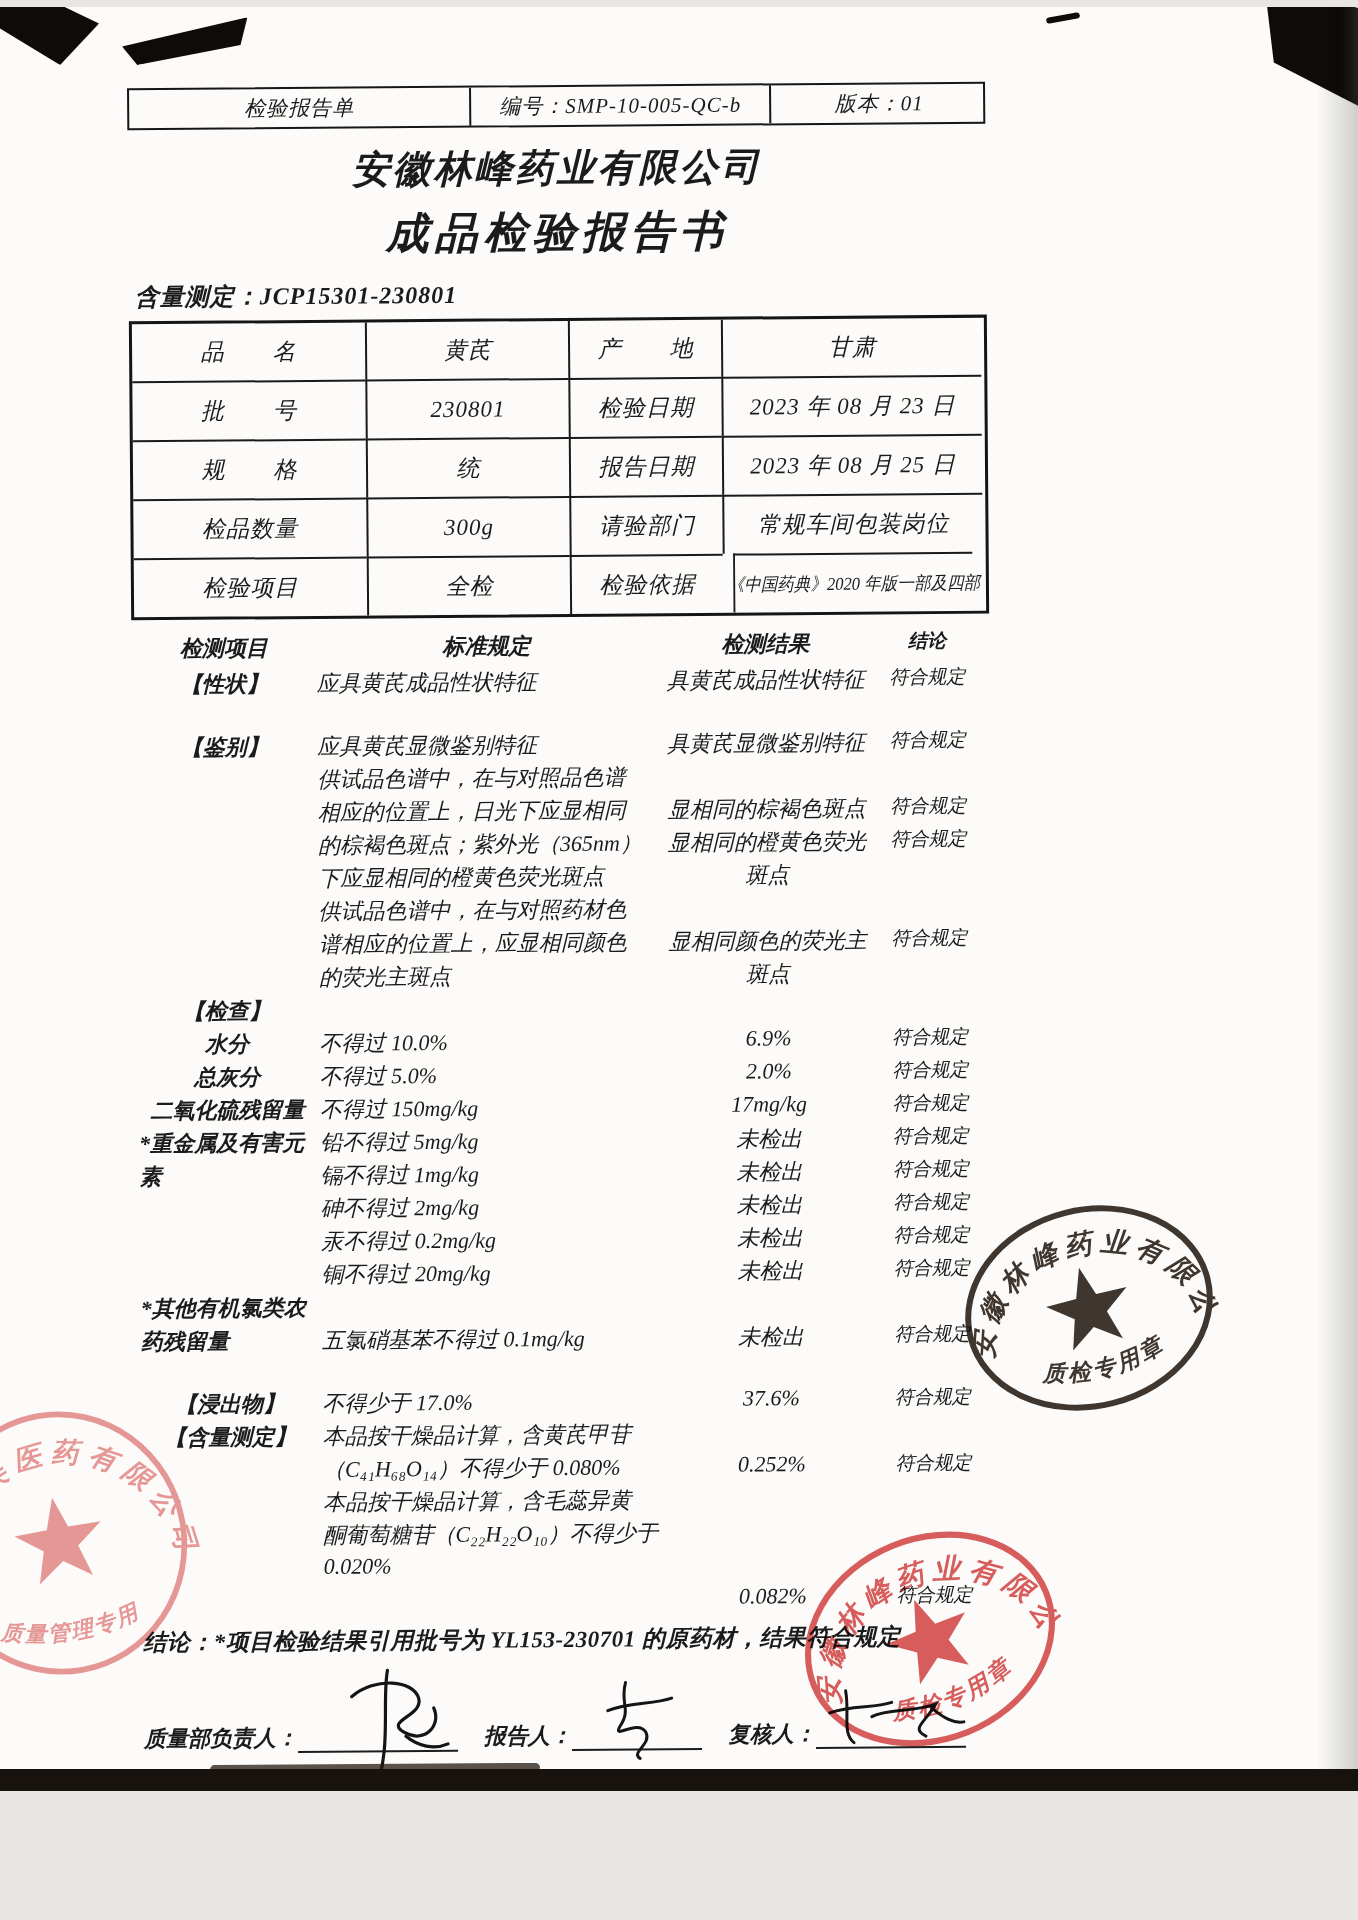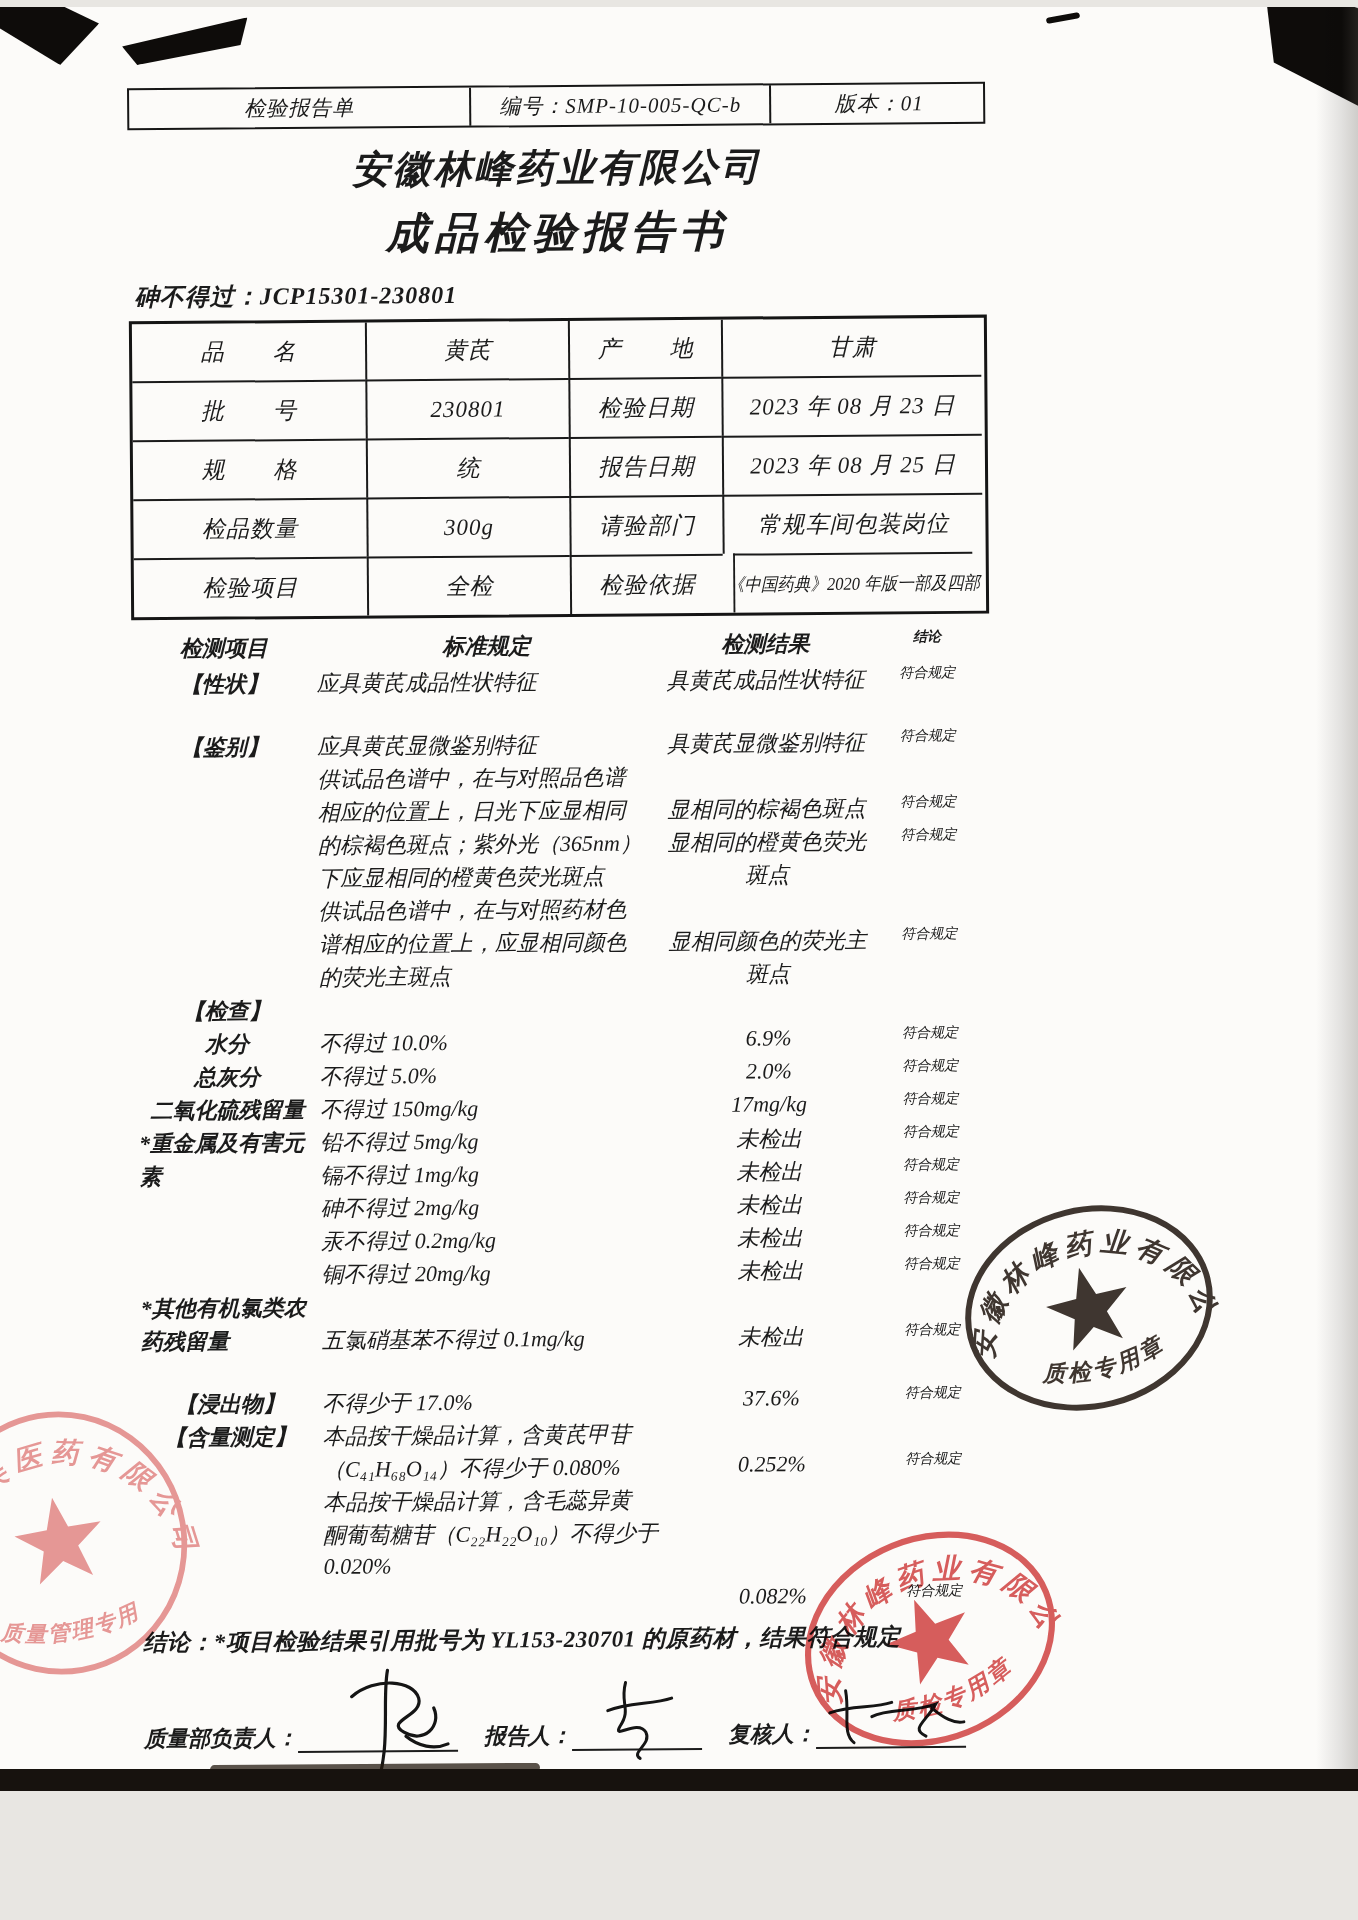--- a/index.html
+++ b/index.html
@@ -52,21 +52,21 @@
   
   .results{margin-top:14px;}
   .r-row{display:grid;grid-template-columns:185px 340px 218px 105px;min-height:33px;align-items:start;}
   .r-head{font-weight:bold;font-size:23px;min-height:36px;}
   .r-head > div{text-align:center;}
   .c-item{font-size:22px;text-align:center;white-space:nowrap;font-weight:bold;}
   .r-head .c-item{font-weight:bold;}
   .c-item.left{text-align:left;padding-left:4px;}
   .c-std{font-size:22px;text-align:left;white-space:nowrap;}
   .c-res{font-size:22px;text-align:center;}
-  .c-con{font-size:14px;text-align:center;white-space:nowrap;}
+  .c-con{font-size:19px;text-align:center;white-space:nowrap;}
   .r-row.blank{min-height:30px;}
 
   .conclusion{margin-top:6px;font-size:23px;font-weight:bold;letter-spacing:.5px;padding-left:4px;white-space:nowrap;}
 
   
   .signatures{margin-top:30px;display:flex;align-items:flex-end;padding-left:4px;position:relative;height:66px;}
   .sig-group{display:flex;align-items:flex-end;position:relative;}
   .sig-label{font-size:22px;font-weight:bold;white-space:nowrap;}
   .sig-line{display:inline-block;border-bottom:2px solid #1c1c1c;height:2px;}
   .sig-svg{position:absolute;pointer-events:none;}
@@ -95,21 +95,21 @@
 
     <div class="meta-table">
       <div class="meta-cell">检验报告单</div>
       <div class="meta-cell">编号：SMP-10-005-QC-b</div>
       <div class="meta-cell">版本：01</div>
     </div>
 
     <div class="company-title">安徽林峰药业有限公司</div>
     <div class="report-title">成品检验报告书</div>
     <div class="order-line">
-      <span>砷不得过：</span><span class="no">JCP15301-230801</span>
+      <span>含量测定：</span><span class="no">JCP15301-230801</span>
     </div>
 
     <div class="info-table">
       <div class="cell c0 r0">品　　名</div>
       <div class="cell r0">黄芪</div>
       <div class="cell r0">产　　地</div>
       <div class="cell r0">甘肃</div>
 
       <div class="cell c0">批　　号</div>
       <div class="cell">230801</div>

